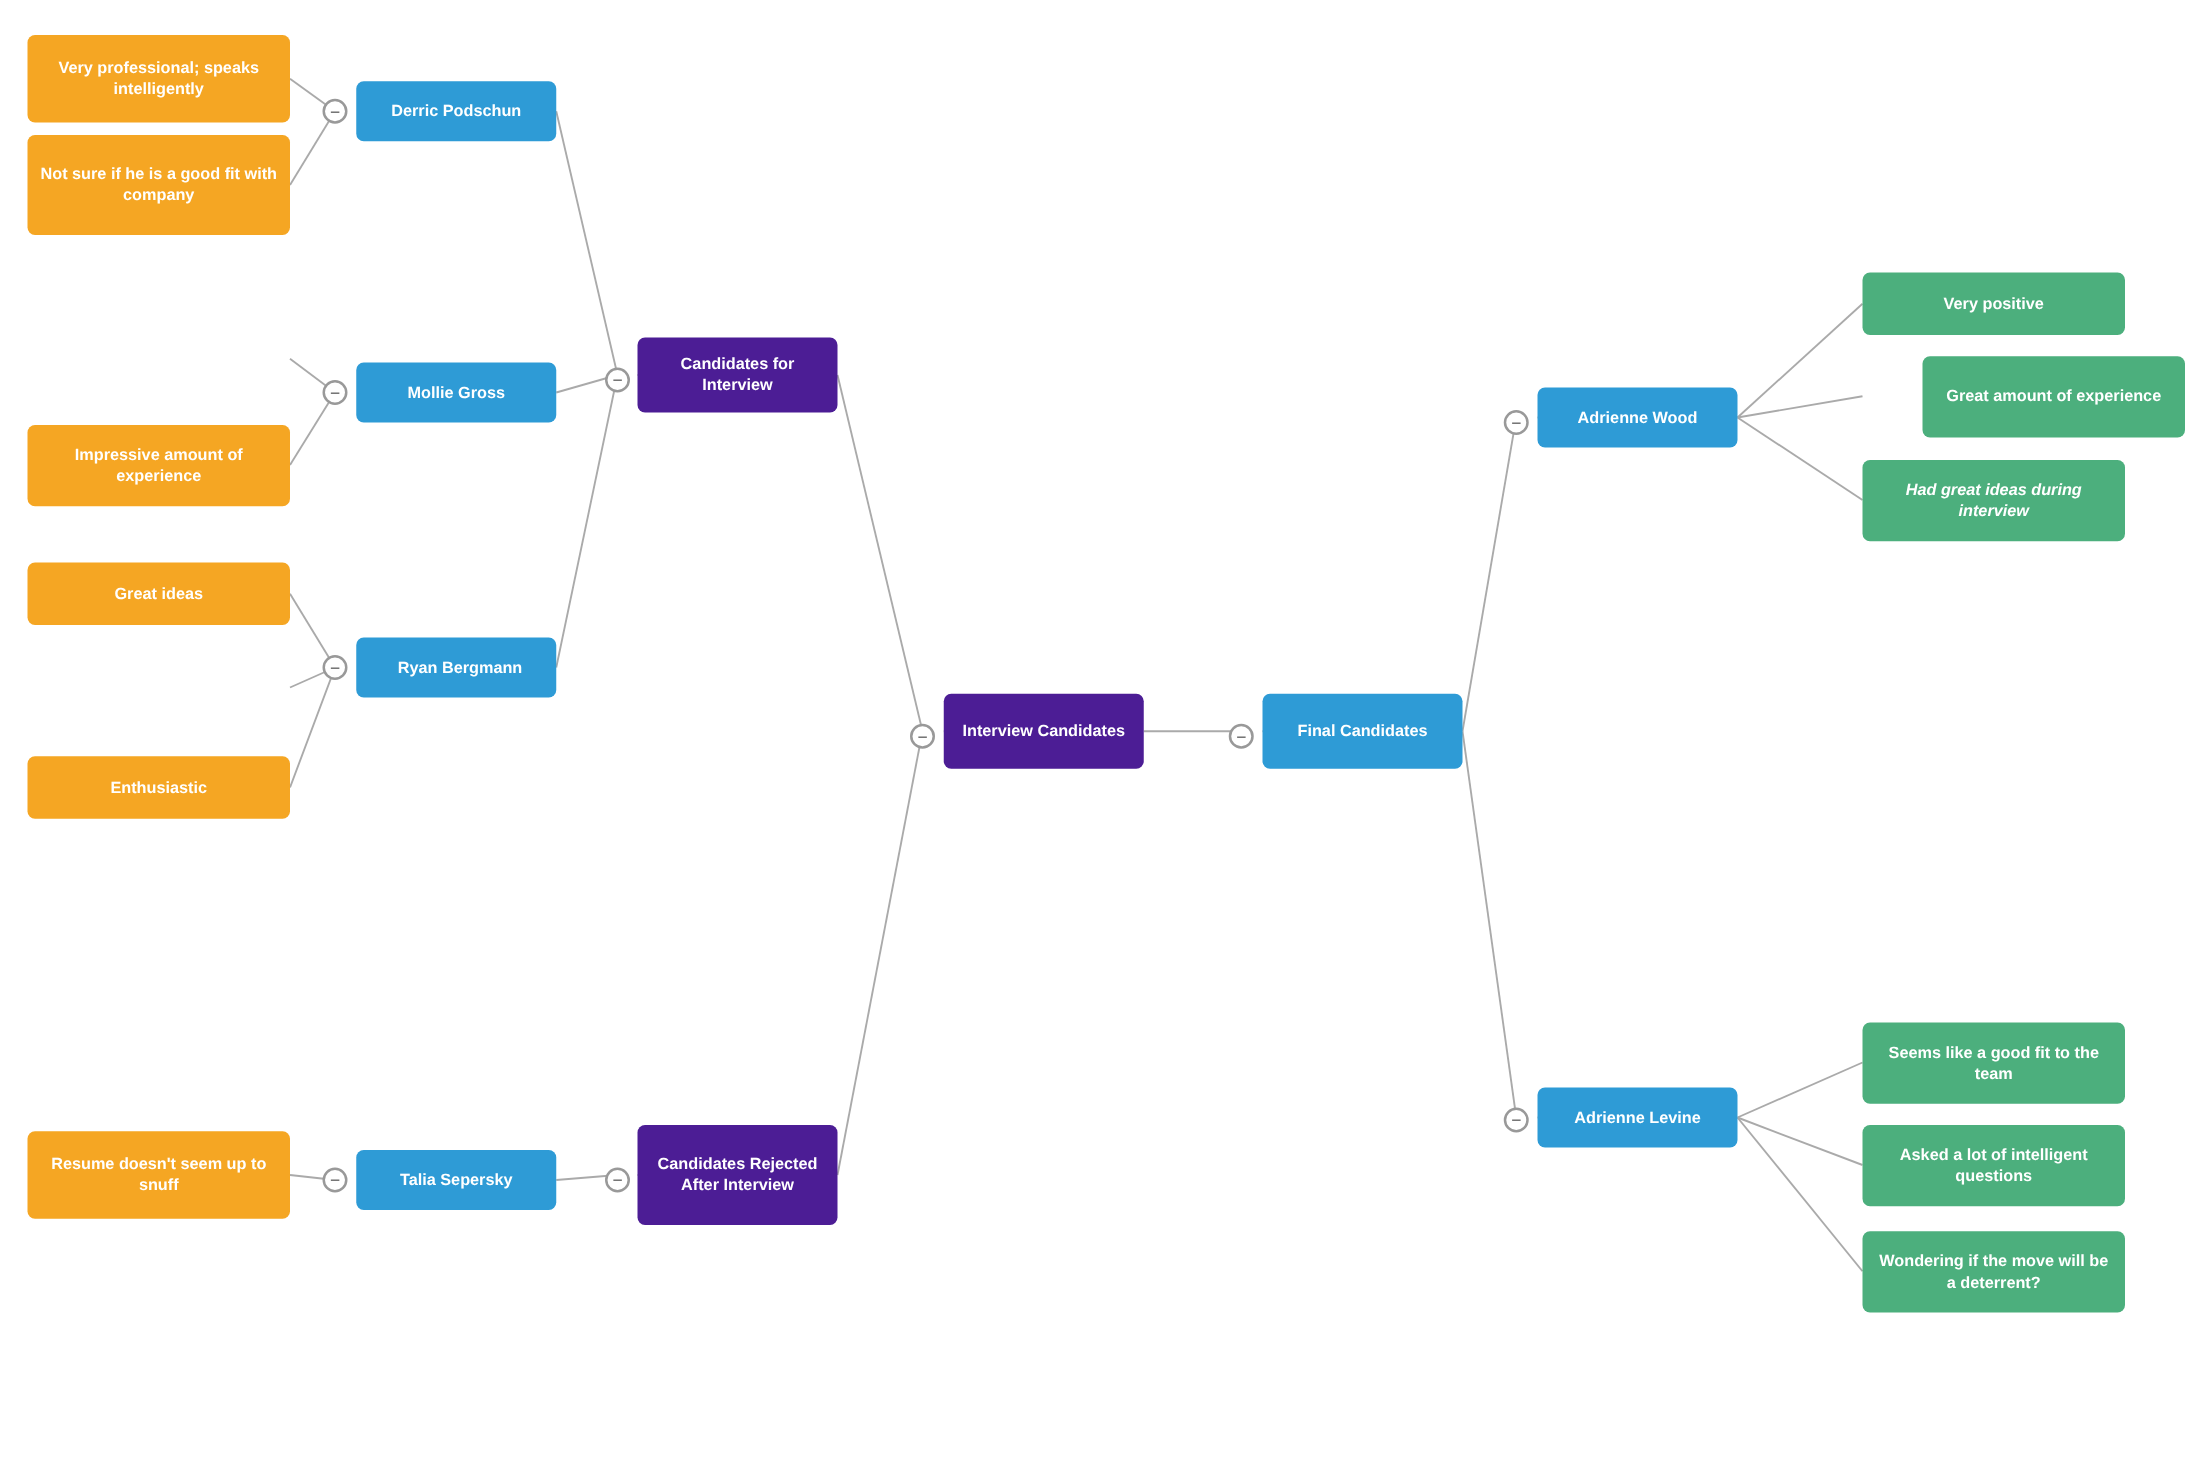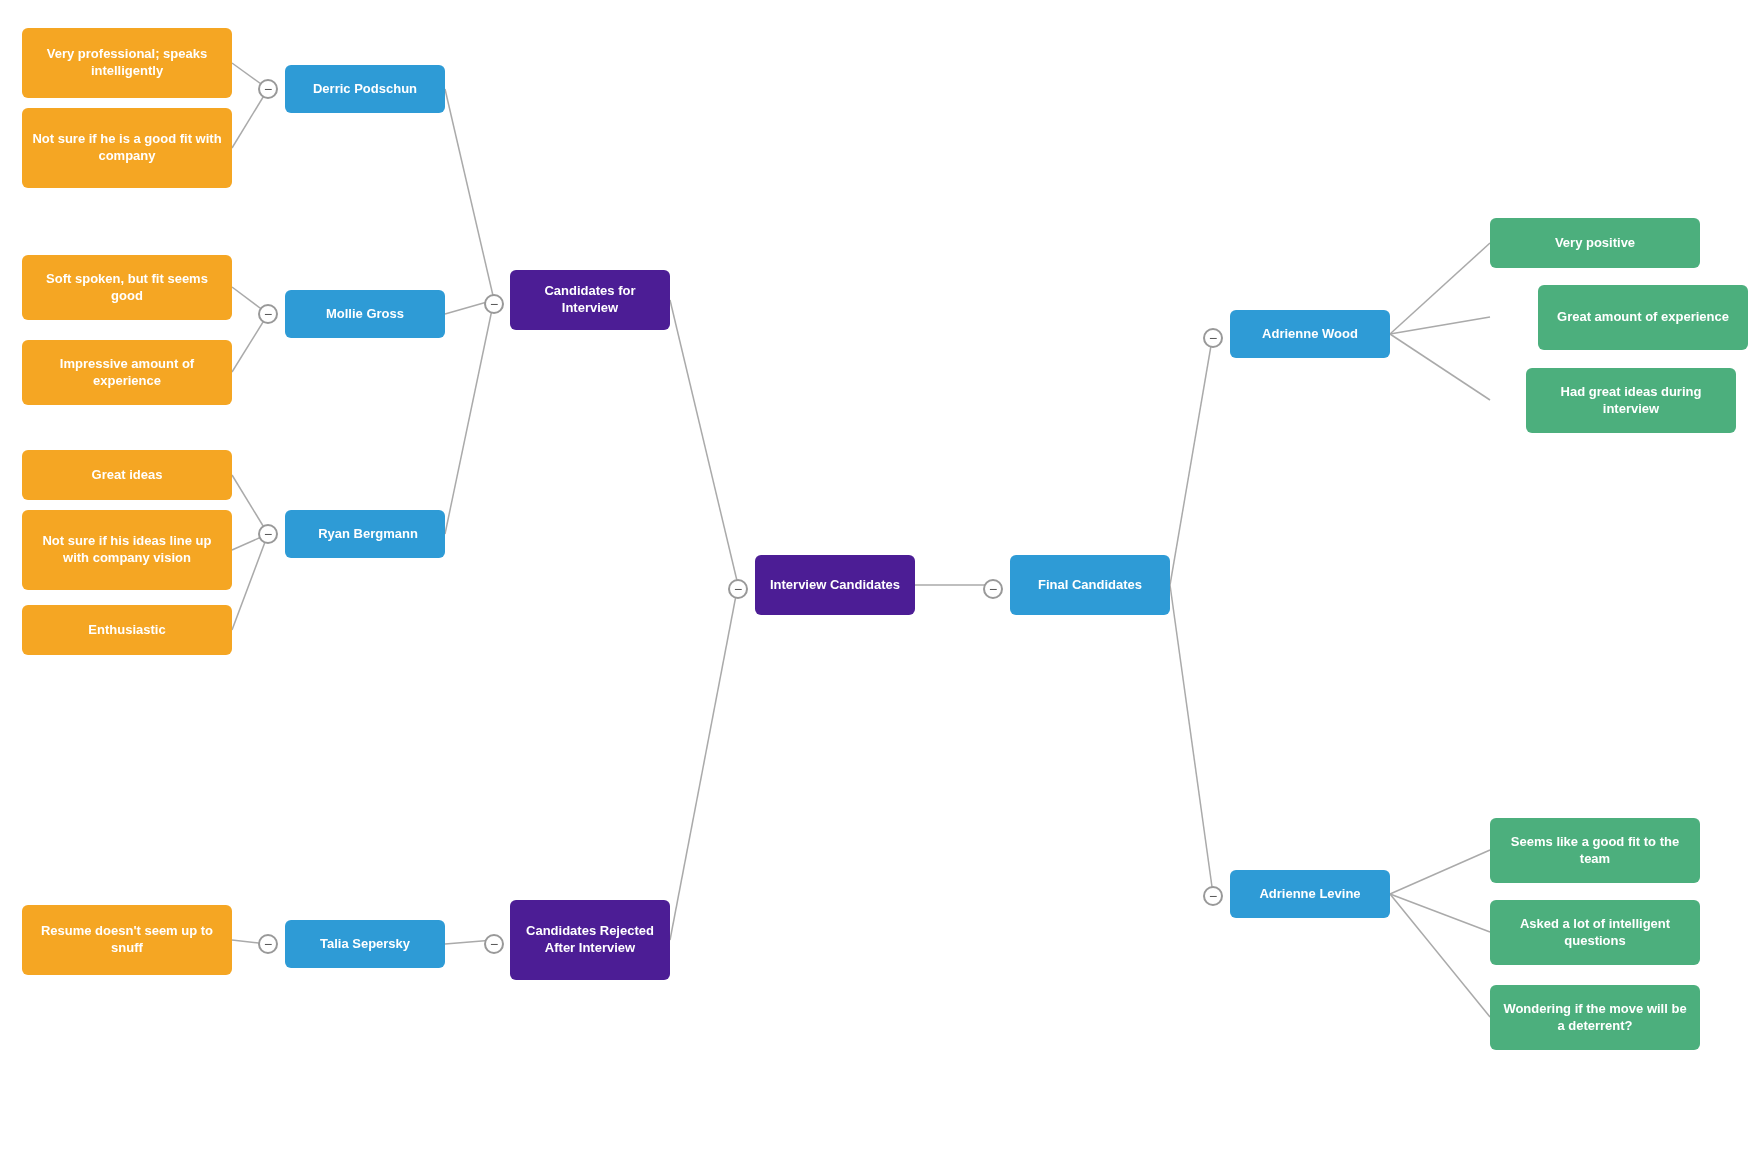--- a/index.html
+++ b/index.html
@@ -119,44 +119,42 @@
     <line x1="1390" y1="334" x2="1490" y2="400"></line>
 
     <line x1="1390" y1="894" x2="1490" y2="850"></line>
     <line x1="1390" y1="894" x2="1490" y2="932"></line>
     <line x1="1390" y1="894" x2="1490" y2="1017"></line>
 
   </svg>
 
   <div class="node node-orange" style="left:22px;top:28px;width:210px;height:70px;">Very professional; speaks intelligently</div>
   <div class="node node-orange" style="left:22px;top:108px;width:210px;height:80px;">Not sure if he is a good fit with company</div>
-  <div class="node node-orange" style="left:22px;top:255px;width:210px;height:65px;">Soft spoken, but fit seems good</div>
   <div class="node node-orange" style="left:22px;top:340px;width:210px;height:65px;">Impressive amount of experience</div>
   <div class="node node-orange" style="left:22px;top:450px;width:210px;height:50px;">Great ideas</div>
-  <div class="node node-orange" style="left:22px;top:510px;width:210px;height:80px;">Not sure if his ideas line up with company vision</div>
   <div class="node node-orange" style="left:22px;top:605px;width:210px;height:50px;">Enthusiastic</div>
   <div class="node node-orange" style="left:22px;top:905px;width:210px;height:70px;">Resume doesn't seem up to snuff</div>
 
   <div class="node node-blue-light" style="left:285px;top:65px;width:160px;height:48px;">Derric Podschun</div>
   <div class="node node-blue-light" style="left:285px;top:290px;width:160px;height:48px;">Mollie Gross</div>
   <div class="node node-blue-light" style="left:285px;top:510px;width:160px;height:48px;padding-left:16px;">Ryan Bergmann</div>
   <div class="node node-blue-light" style="left:285px;top:920px;width:160px;height:48px;">Talia Sepersky</div>
 
   <div class="node node-blue-dark" style="left:510px;top:270px;width:160px;height:60px;">Candidates for Interview</div>
   <div class="node node-blue-dark" style="left:510px;top:900px;width:160px;height:80px;">Candidates Rejected After Interview</div>
 
   <div class="node node-blue-dark" style="left:755px;top:555px;width:160px;height:60px;">Interview Candidates</div>
 
   <div class="node node-blue-light" style="left:1010px;top:555px;width:160px;height:60px;">Final Candidates</div>
   <div class="node node-blue-light" style="left:1230px;top:310px;width:160px;height:48px;">Adrienne Wood</div>
   <div class="node node-blue-light" style="left:1230px;top:870px;width:160px;height:48px;">Adrienne Levine</div>
 
   <div class="node node-green" style="left:1490px;top:218px;width:210px;height:50px;">Very positive</div>
   <div class="node node-green" style="left:1490px;top:285px;width:210px;height:65px;margin-left:48px;">Great amount of experience</div>
-  <div class="node node-green" style="left:1526px;top:368px;width:210px;height:65px;">Had great ideas during interview</div>
+  <div class="node node-green" style="left:1490px;top:368px;width:210px;height:65px;font-style:italic;">Had great ideas during interview</div>
   <div class="node node-green" style="left:1490px;top:818px;width:210px;height:65px;">Seems like a good fit to the team</div>
   <div class="node node-green" style="left:1490px;top:900px;width:210px;height:65px;">Asked a lot of intelligent questions</div>
   <div class="node node-green" style="left:1490px;top:985px;width:210px;height:65px;">Wondering if the move will be a deterrent?</div>
 
   <div class="circle-btn" style="left:258px;top:79px;">−</div>
   <div class="circle-btn" style="left:258px;top:304px;">−</div>
   <div class="circle-btn" style="left:258px;top:524px;">−</div>
   <div class="circle-btn" style="left:258px;top:934px;">−</div>
   <div class="circle-btn" style="left:484px;top:294px;">−</div>
   <div class="circle-btn" style="left:484px;top:934px;">−</div>

